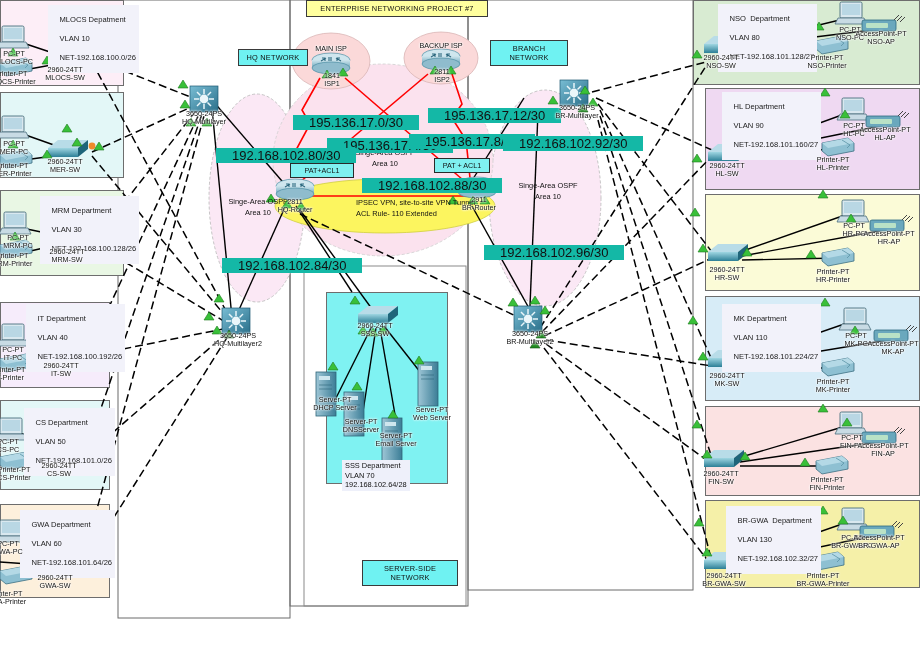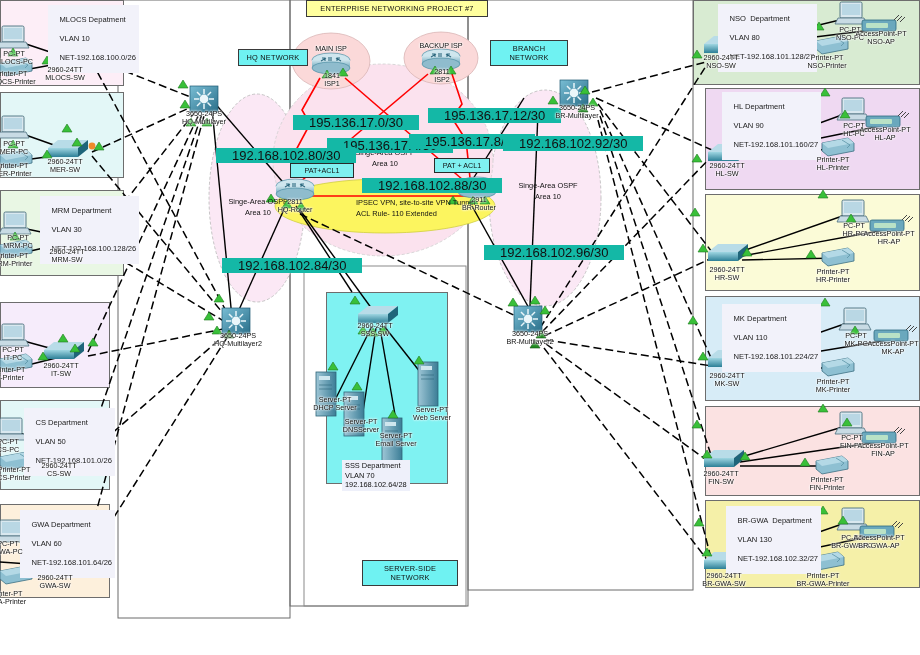--- a/index.html
+++ b/index.html
@@ -539,20 +539,25 @@
   <div class="dept-label" style="left:48px;top:5px;">
     <span>MLOCS Depatment</span><br>
     <span>VLAN 10</span><br>
     <span>NET-192.168.100.0/26</span>
   </div>
   <div class="dept-label" style="left:40px;top:196px;">
     <span>MRM Department</span><br>
     <span>VLAN 30</span><br>
     <span>NET-192.168.100.128/26</span>
   </div>
+  <div class="dept-label" style="left:26px;top:304px;">
+    <span>IT Department</span><br>
+    <span>VLAN 40</span><br>
+    <span>NET-192.168.100.192/26</span>
+  </div>
   <div class="dept-label" style="left:24px;top:408px;">
     <span>CS Department</span><br>
     <span>VLAN 50</span><br>
     <span>NET-192.168.101.0/26</span>
   </div>
   <div class="dept-label" style="left:20px;top:510px;">
     <span>GWA Department</span><br>
     <span>VLAN 60</span><br>
     <span>NET-192.168.101.64/26</span>
   </div>

